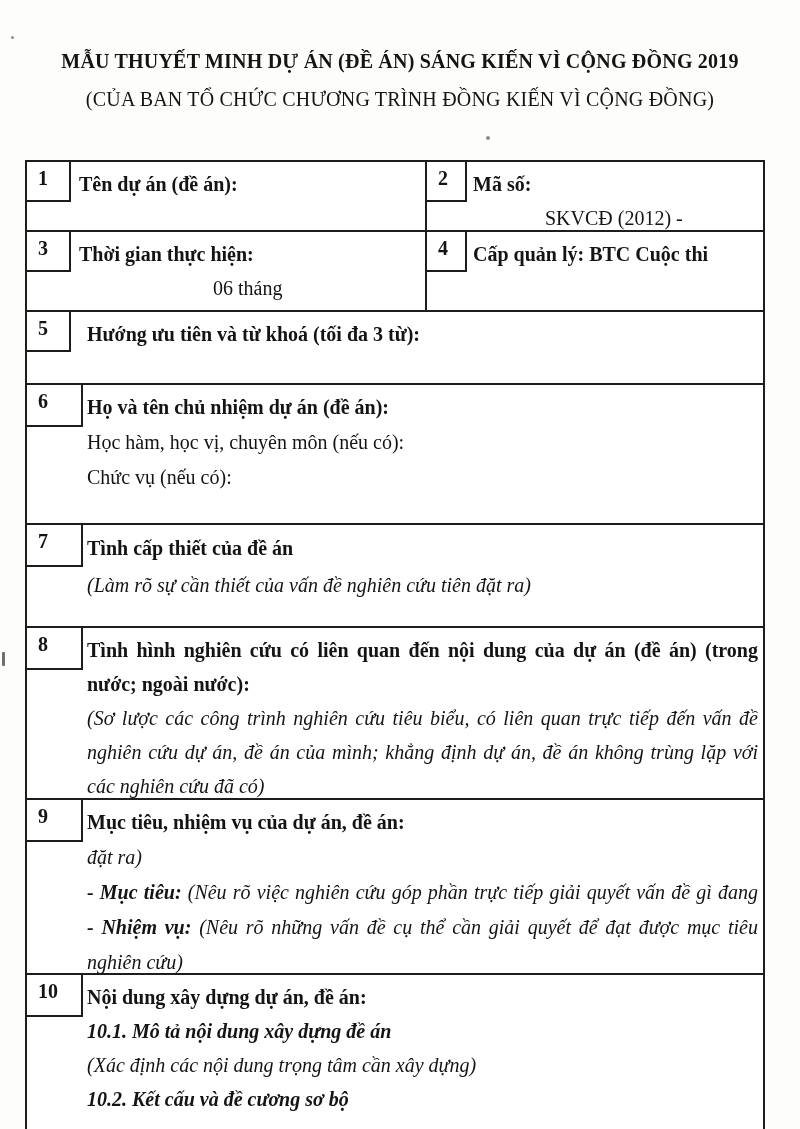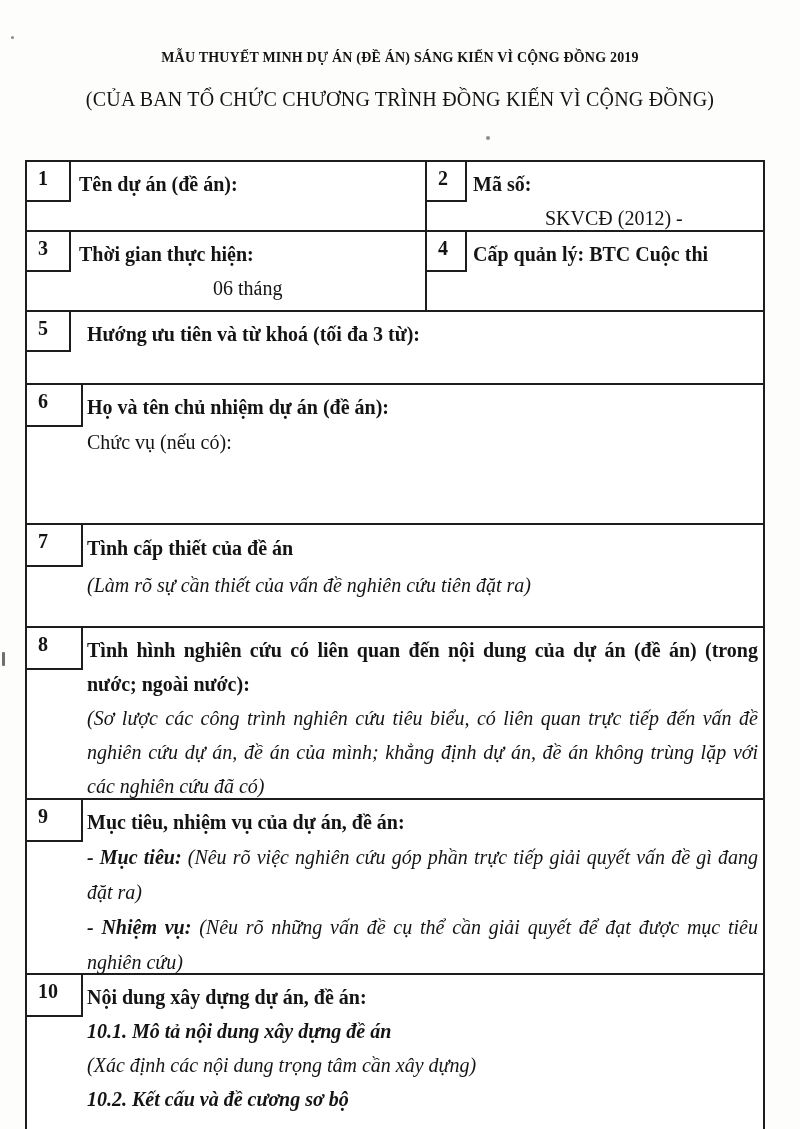--- a/index.html
+++ b/index.html
@@ -7,21 +7,21 @@
     position:relative;
     width:800px;height:1129px;
     background:#fdfdfc;
     font-family:"Liberation Serif","DejaVu Serif",serif;
     color:#141414;
     overflow:hidden;
   }
   
   .hdr-title{
     position:absolute;top:50px;left:0;width:100%;
-    text-align:center;font-weight:bold;font-size:14px;
+    text-align:center;font-weight:bold;font-size:20px;
     letter-spacing:.2px;white-space:nowrap;
   }
   .hdr-subtitle{
     position:absolute;top:88px;left:0;width:100%;
     text-align:center;font-size:20px;letter-spacing:.2px;white-space:nowrap;
   }
   
   .tbl{
     position:absolute;left:25px;top:160px;width:740px;
     border:2px solid #1d1d1d;box-sizing:border-box;
@@ -121,20 +121,21 @@
           <span class="ln b">Hướng ưu tiên và từ khoá (tối đa 3 từ):</span>
         </div>
       </div>
     </div>
 
     <div class="trow" style="height:140px">
       <div class="cell cfull">
         <div class="numbox nb-lg">6</div>
         <div class="content c-main">
           <span class="ln b">Họ và tên chủ nhiệm dự án (đề án):</span>
+          <span class="ln">Học hàm, học vị, chuyên môn (nếu có):</span>
           <span class="ln">Chức vụ (nếu có):</span>
         </div>
       </div>
     </div>
 
     <div class="trow" style="height:103px">
       <div class="cell cfull">
         <div class="numbox nb-lg">7</div>
         <div class="content c-main" style="line-height:37px">
           <span class="ln b">Tình cấp thiết của đề án</span>
@@ -154,22 +155,22 @@
           <span class="ln i">các nghiên cứu đã có)</span>
         </div>
       </div>
     </div>
 
     <div class="trow" style="height:175px">
       <div class="cell cfull">
         <div class="numbox nb-lg">9</div>
         <div class="content c-main" style="line-height:35px">
           <span class="ln b">Mục tiêu, nhiệm vụ của dự án, đề án:</span>
+          <span class="ln i">đặt ra)</span>
           <span class="ln stretch"><span class="bi">- Mục tiêu:</span> <span class="i">(Nêu rõ việc nghiên cứu góp phần trực tiếp giải quyết vấn đề gì đang</span></span>
-          <span class="ln i">đặt ra)</span>
           <span class="ln stretch"><span class="bi">- Nhiệm vụ:</span> <span class="i">(Nêu rõ những vấn đề cụ thể cần giải quyết để đạt được mục tiêu</span></span>
           <span class="ln i">nghiên cứu)</span>
         </div>
       </div>
     </div>
 
     <div class="trow last" style="height:163px">
       <div class="cell cfull">
         <div class="numbox nb-lg">10</div>
         <div class="content c-main" style="line-height:34px">

